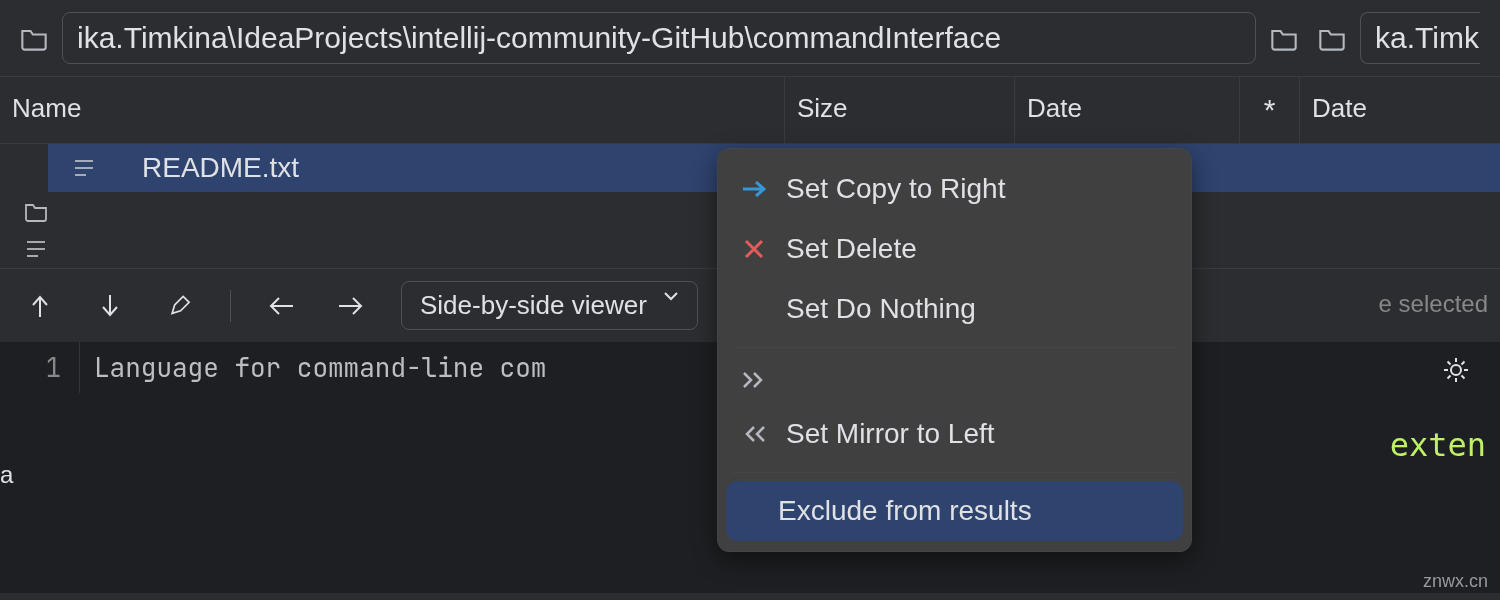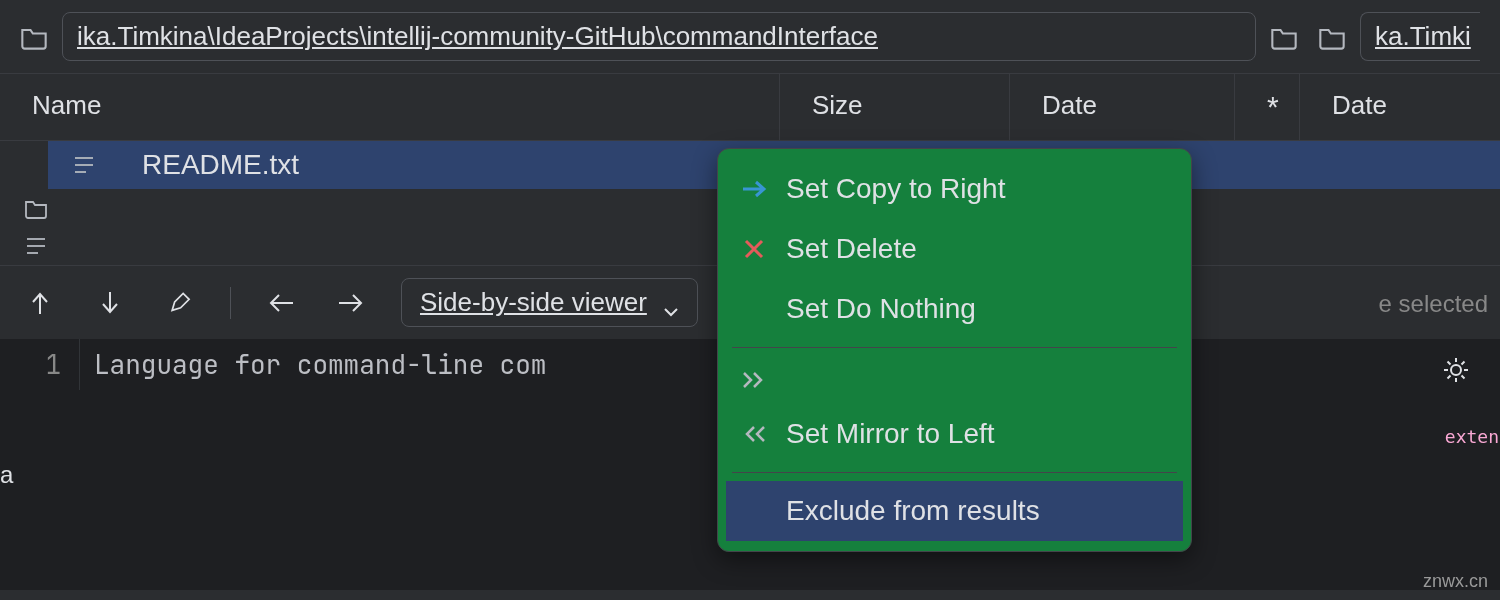--- a/index.html
+++ b/index.html
@@ -24,35 +24,34 @@
     display: flex;
     align-items: center;
     gap: 14px;
   }
   .path-input {
     background: #2b2d30;
     border: 1px solid #4e5157;
     border-radius: 8px;
     color: #dfe1e5;
     padding: 8px 14px;
-    font-size: 26px;
+    font-size: 30px;
     flex: 1;
     white-space: nowrap;
     overflow: hidden;
-    text-decoration: underline;
   }
   .folder-icon-svg { width: 28px; height: 26px; fill: none; stroke: #b4b8bf; stroke-width:1.8; }
   .columns-header {
     display: flex;
     background: #2b2d30;
     border-top: 1px solid #393b40;
     border-bottom: 1px solid #393b40;
     font-size: 26px;
   }
-  .col { padding: 16px 32px; color: #dfe1e5; border-right:1px solid #393b40;}
+  .col { padding: 16px 12px; color: #dfe1e5; border-right:1px solid #393b40;}
   .col-name { flex: 1; }
   .col-size { width: 230px; }
   .col-date1 { width: 225px; }
   .col-star { width: 60px; text-align:center; font-size:30px;}
   .col-date2 { width: 200px; border-right:none;}
   .file-list { background: #2b2d30; }
   .file-row {
     display: flex;
     align-items: center;
     padding: 8px 14px 8px 24px;
@@ -69,60 +68,60 @@
     align-items:center;
     gap: 30px;
     padding: 12px 20px;
     background:#2b2d30;
     border-top:1px solid #393b40;
   }
   .tb-btn { display:flex; align-items:center; justify-content:center; width:40px; height:40px; }
   .tb-btn svg { stroke:#dfe1e5; stroke-width:2; fill:none; }
   .divider { width:1px; height:32px; background:#4e5157; }
   .dropdown {
-    display:flex; align-items:flex-end; gap:16px;
+    display:flex; align-items:flex-start; gap:16px;
     border:1px solid #4e5157; border-radius:8px;
-    padding: 8px 18px; font-size:26px;text-decoration:underline;
+    padding: 8px 18px; font-size:26px;
   }
   .editor {
     display:flex;
     background:#1e1f22;
     font-family: "JetBrains Mono", Menlo, Consolas, monospace;
     font-size:26px;
   }
   .gutter { width:80px; text-align:right; padding:8px 18px; color:#888; background:#1e1f22; border-right:1px solid #313438;}
   .editor-line { padding:8px 14px; color:#bcbec4; white-space:nowrap;}
   .below-editor { background:#1e1f22; height:200px; }
   .right-text { color:#888; font-size:24px; white-space:nowrap;}
   .context-menu {
     position:absolute;
     left: 717px;
     top: 148px;
-    background: #15803d;
+    background: #404040;
     border:1px solid #43454a;
     border-radius: 12px;
     box-shadow: 0 8px 24px rgba(0,0,0,0.45);
     padding: 10px 0;
     width: 475px;
     z-index: 100;
   }
   .menu-item {
     display:flex; align-items:center;
     padding: 14px 22px;
     gap: 18px;
     font-size: 28px;
     cursor: default;
   }
-  .menu-item.hover { background:#2e436e; border-radius:0; margin:0 8px; padding:14px 14px;}
+  .menu-item.hover { background:#2e436e; border-radius:12px; margin:0 8px; padding:14px 6px;}
   .menu-icon { width:28px; display:flex; justify-content:center; align-items:center; flex-shrink:0;}
   .menu-sep { height:1px; background:#43454a; margin: 8px 14px; }
   .watermark { position:absolute; right:12px; bottom:8px; color:#999; font-size:18px; font-family:sans-serif;}
   .left-tab { position:absolute; left:0; top:460px; width:15px; height:30px; display:flex; align-items:center; color:#dfe1e5; font-size:24px;}
   .gear-btn { position:absolute; right:24px; top:350px; }
-  .right-editor-text { position:absolute; right:1px; top:418px; color:#f9a8d4; font-family:Menlo,monospace; font-size:18px; padding:8px 0;}
+  .right-editor-text { position:absolute; right:14px; top:418px; color:#bef264; font-family:Menlo,monospace; font-size:32px; padding:8px 0;}
 </style>
 </head>
 <body>
 
 <div class="path-bar">
   <div class="path-seg" style="flex:1">
     <svg class="folder-icon-svg" viewBox="0 0 24 20">
         <path d="M2 4 h7 l2 3 h11 v11 a2 2 0 0 1 -2 2 H4 a2 2 0 0 1 -2 -2 Z"></path>
       </svg>
     <div class="path-input">ika.Timkina\IdeaProjects\intellij-community-GitHub\commandInterface</div>

